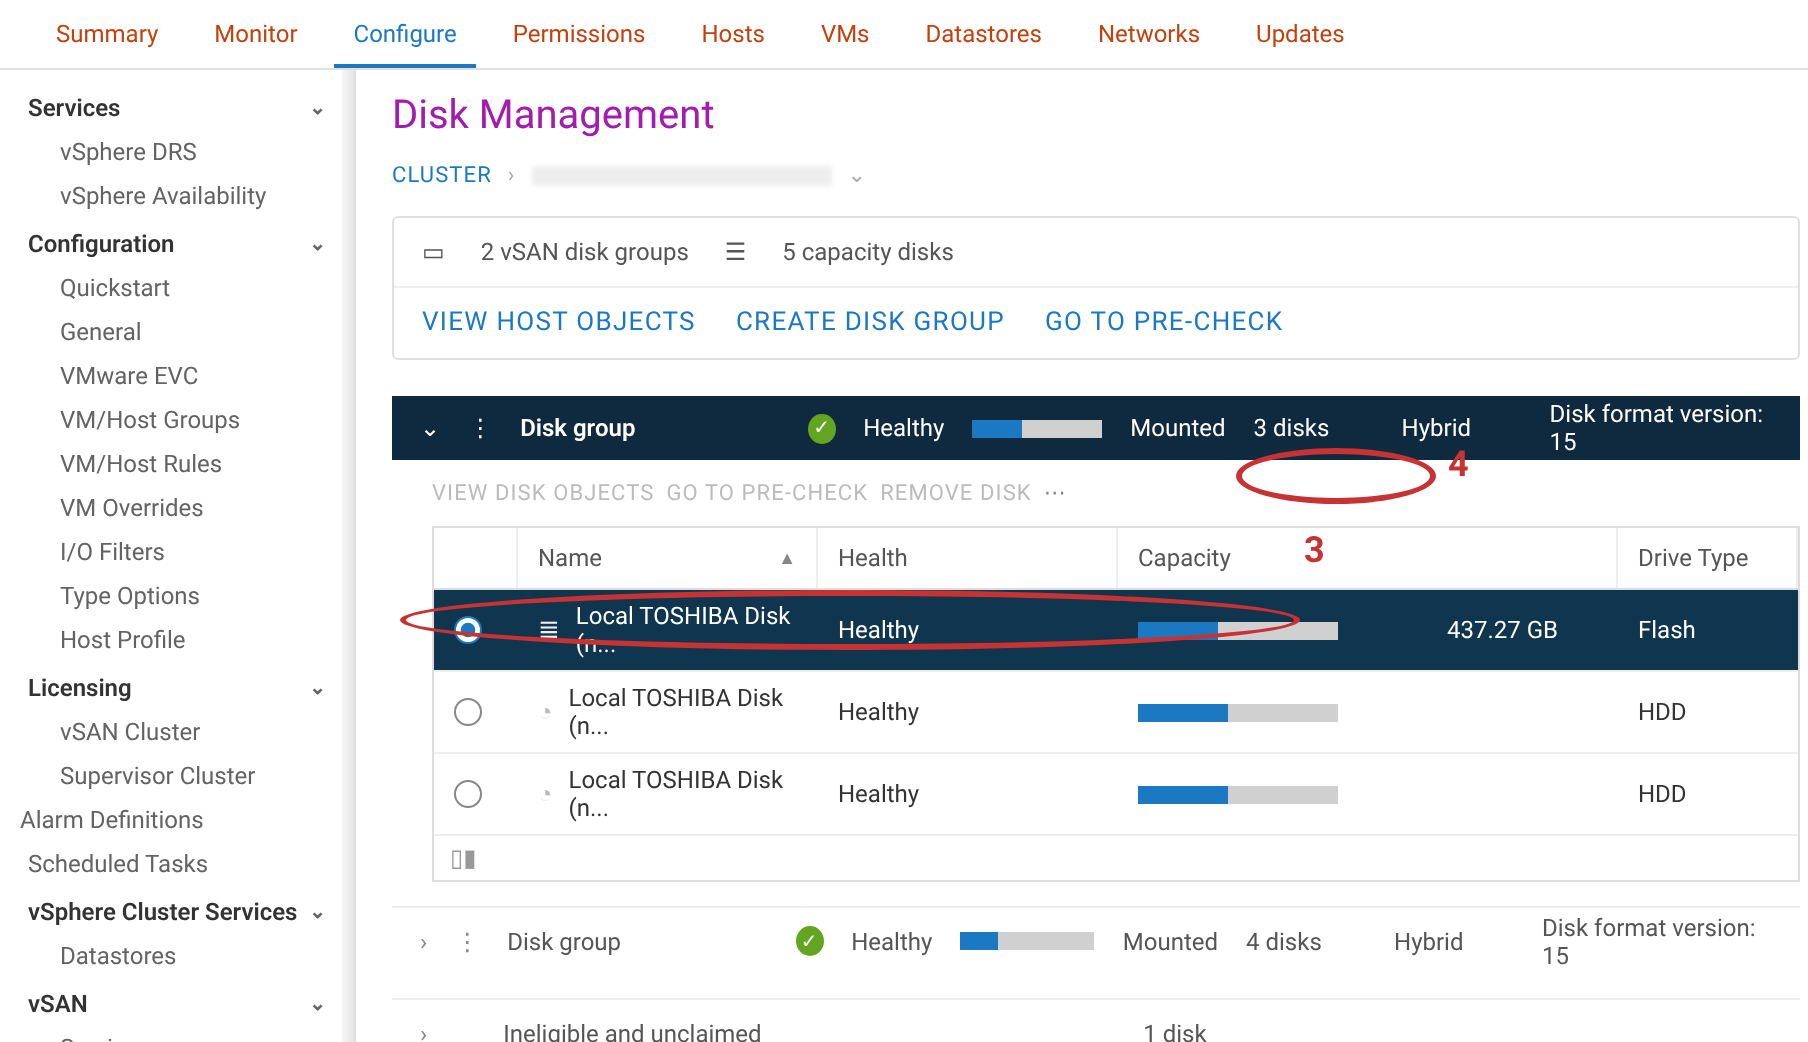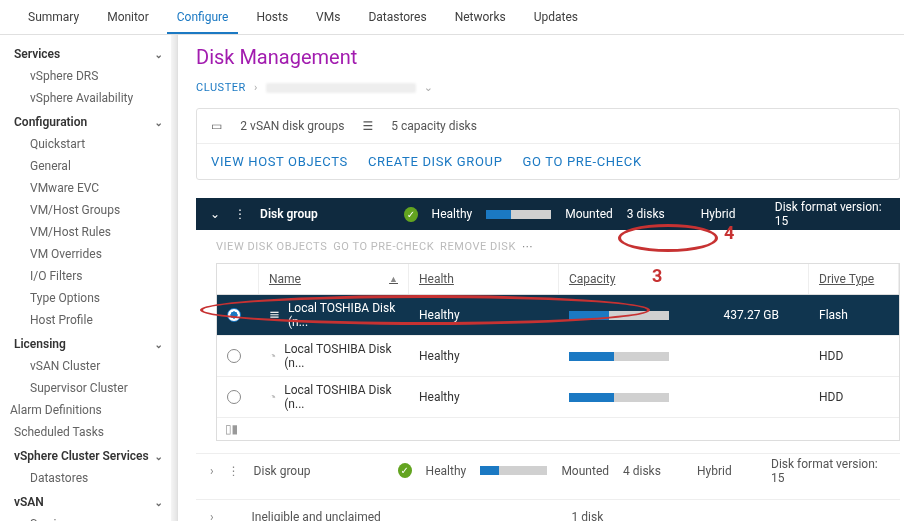--- a/index.html
+++ b/index.html
@@ -1,19 +1,19 @@
 <!DOCTYPE html>
 <html><head>
 <meta charset="utf-8">
 <style>
 * { box-sizing: border-box; margin: 0; padding: 0; font-family: -apple-system, BlinkMacSystemFont, "Segoe UI", Roboto, Arial, sans-serif; }
 body { background: #fff; font-size: 12px; color: #333; width: 904px; height: 521px; overflow: hidden; }
 
 .top-tabs { display: flex; gap: 8px; padding: 4px 18px 0; border-bottom: 1px solid #e0e0e0; }
-.top-tabs .tab { padding: 6px 10px 8px; color: #404040; cursor: pointer; border-bottom: 2px solid transparent; }
+.top-tabs .tab { padding: 6px 10px 8px; color: #c2410c; cursor: pointer; border-bottom: 2px solid transparent; }
 .top-tabs .tab.active { color: #1b79c3; border-bottom-color: #1b79c3; }
 
 .body-wrap { display: flex; height: calc(100% - 30px); }
 
 .sidebar { width: 178px; border-right: 1px solid #e0e0e0; padding: 6px 0 0 0; overflow-y: auto; background: #fff; position: relative; }
 .sidebar::after { content:""; position:absolute; right:0; top:0; bottom:0; width:6px; background: linear-gradient(to right, rgba(0,0,0,0.04), rgba(0,0,0,0.10)); }
 .side-section { padding: 6px 14px 4px; font-weight: 600; color: #333; display: flex; align-items: center; justify-content: space-between; cursor: pointer; }
 .side-section .chev { font-size: 10px; color: #666; }
 .side-item { padding: 4px 14px 4px 30px; color: #636363; cursor: pointer; }
 
@@ -36,21 +36,21 @@
 
 .action-row { display: flex; align-items: center; gap: 6px; padding: 10px 20px; color: #bbb; font-size: 11px; letter-spacing: .05em; text-transform: uppercase; position: relative; }
 .action-row span { cursor: pointer; }
 .action-row .more { color: #888; cursor: pointer; letter-spacing: 2px; }
 
 .annot { position: absolute; border: 3px solid #c73232; border-radius: 50%; pointer-events: none; }
 .annot-num { position: absolute; color: #c73232; font-weight: 700; font-size: 18px; pointer-events: none; }
 
 .disk-table { border: 1px solid #ddd; margin: 0 4px 0 20px; }
 .th-row { display: flex; border-bottom: 1px solid #ddd; }
-.th-cell { padding: 8px 10px; color: #555; font-size: 12px; border-right: 1px solid #eee; display: flex; align-items: center; gap: 6px; text-decoration: underline; }
+.th-cell { padding: 8px 10px; color: #555; font-size: 12px; border-right: 1px solid #eee; display: flex; align-items: center; gap: 6px; }
 .sort-icon { font-size: 9px; color: #888; }
 .tr { display: flex; border-bottom: 1px solid #eee; align-items: center; min-height: 28px; }
 .tr.selected { background: #10354f; color: #fff; }
 .td { padding: 6px 10px; display: flex; align-items: center; gap: 8px; }
 .radio { width: 14px; height: 14px; border: 1px solid #888; border-radius: 50%; display: inline-block; }
 .radio.checked { border-color: #1b79c3; background: radial-gradient(circle, #1b79c3 0 40%, #fff 45% 100%); }
 .td .bar { width: 100px; }
 .table-footer { padding: 4px 8px; color: #999; }
 
 .summary-row { display: flex; align-items: center; height: 34px; padding: 0 14px; gap: 14px; border-top: 1px solid #eee; margin-right: 4px; margin-top: 12px; color: #555; }
@@ -66,20 +66,21 @@
 .icon-disk { color: #bbb; font-size: 12px; }
 .tr.selected .icon-stack, .tr.selected .icon-disk { color: #eee; }
 </style>
 </head>
 <body>
 
 <div class="top-tabs" id="top-tabs">
     <div class="tab">Summary</div>
     <div class="tab">Monitor</div>
     <div class="tab active">Configure</div>
+    <div class="tab">Permissions</div>
     <div class="tab">Hosts</div>
     <div class="tab">VMs</div>
     <div class="tab">Datastores</div>
     <div class="tab">Networks</div>
     <div class="tab">Updates</div>
   </div>
 
 <div class="body-wrap">
   <div class="sidebar" id="sidebar">
       <div class="side-section">

